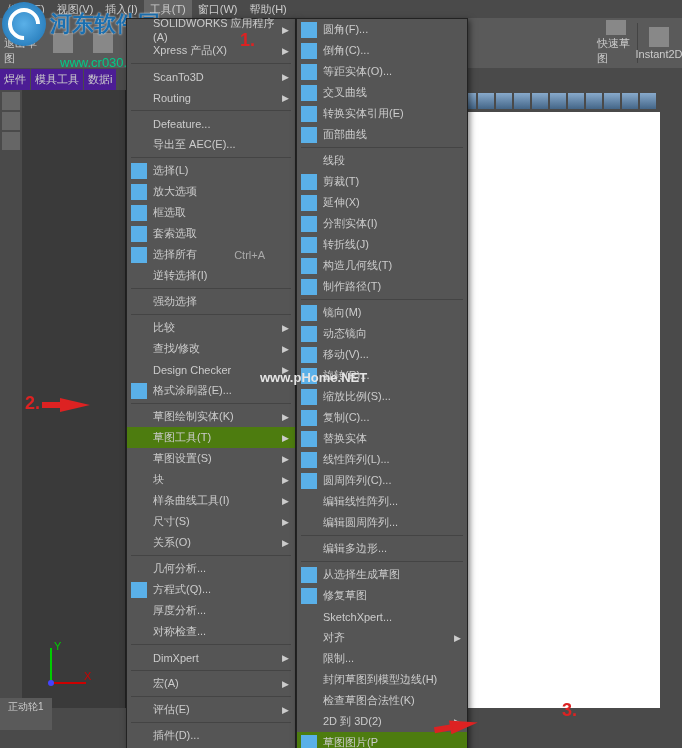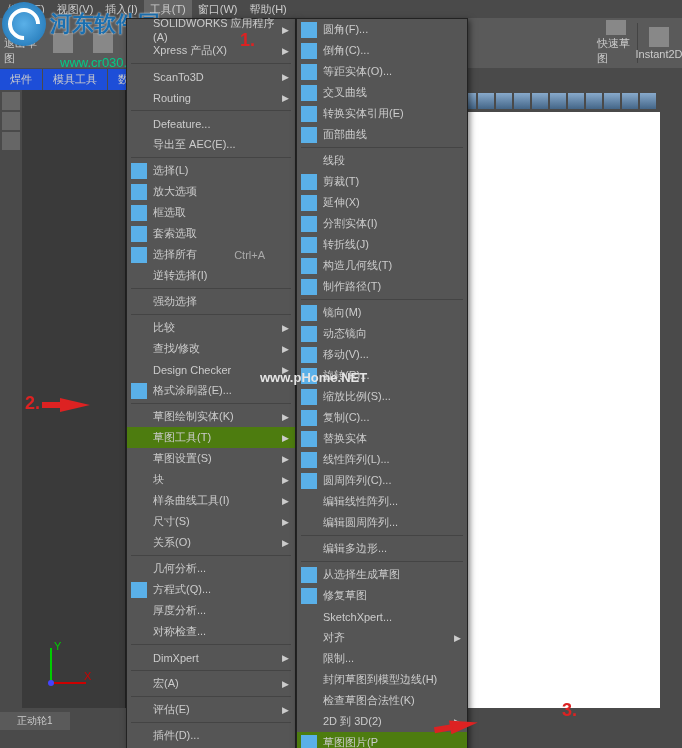--- a/index.html
+++ b/index.html
@@ -12,21 +12,21 @@
 .logo-circle::before{content:"";width:24px;height:24px;border:4px solid #fff;border-radius:50%;border-right-color:transparent;transform:rotate(45deg)}
 .logo-text{color:#1a6fb0;font-size:22px;font-weight:bold;text-shadow:0 0 2px #fff}
 .watermark{position:absolute;top:55px;left:60px;color:#0c8;font-size:13px;z-index:51}
 .watermark2{position:absolute;top:370px;left:260px;color:#e5e5e5;font-size:13px;z-index:200;font-weight:bold}
 .ribbon{background:#5a5a5a;height:50px;display:flex;align-items:center;padding:2px 4px;gap:2px}
 .ribbon-btn{width:38px;height:46px;display:flex;flex-direction:column;align-items:center;justify-content:center;gap:1px}
 .ribbon-btn i{width:20px;height:20px;background:#888}
 .ribbon-btn span{font-size:11px}
 .ribbon-sep{width:1px;height:40px;background:#444}
 .tabs{background:#4a4a4a;height:22px;display:flex;align-items:center}
-.tabs span{padding:3px 10px;background:#1d4ed8;margin-right:1px}
+.tabs span{padding:3px 4px;background:#4c1d95;margin-right:1px}
 .content{display:flex;height:calc(100% - 130px);position:relative}
 .sidebar-icons{width:22px;background:#4a4a4a;display:flex;flex-direction:column;gap:2px;padding:2px}
 .sidebar-icons i{width:18px;height:18px;background:#666}
 .panel{width:104px;background:#3a3a3a;border-right:1px solid #222}
 .drawing-area{flex:1;background:#fff;position:relative}
 .right-tools{width:22px;background:#4a4a4a}
 .top-toolbar{position:absolute;top:0;left:0;right:0;height:22px;background:#4a4a4a;display:flex;align-items:center;justify-content:flex-end;gap:2px;padding:0 4px;z-index:3}
 .top-toolbar i{width:16px;height:16px;background:linear-gradient(#8ac,#468)}
 .menu{position:absolute;background:#555;border:1px solid #222;box-shadow:2px 2px 6px rgba(0,0,0,.5);z-index:100}
 .menu1{top:18px;left:126px;width:170px}
@@ -48,21 +48,21 @@
 .arrow-red.a2{top:398px;left:60px;width:0;height:0;border-left:30px solid #d22;border-top:7px solid transparent;border-bottom:7px solid transparent}
 .arrow-red.a2::before{content:"";position:absolute;left:-48px;top:-3px;width:20px;height:6px;background:#d22}
 .arrow-red.a3{top:718px;left:450px;width:0;height:0;border-left:28px solid #d22;border-top:7px solid transparent;border-bottom:7px solid transparent;transform:rotate(-10deg)}
 .arrow-red.a3::before{content:"";position:absolute;left:-44px;top:-3px;width:18px;height:6px;background:#d22}
 .coord{position:absolute;bottom:50px;left:36px;z-index:2}
 .coord line{stroke-width:2}
 .origin{position:absolute;top:430px;left:555px;color:#d44;font-size:16px;z-index:2}
 .title-right{position:absolute;top:3px;right:8px;color:#aaa;font-size:11px}
 .front-label{position:absolute;bottom:26px;left:140px;color:#555;font-size:11px;z-index:5}
 .bottom-bar{position:absolute;bottom:0;left:0;right:0;height:18px;background:#4a4a4a;display:flex;align-items:center;padding:0 6px;z-index:2}
-.tab-bottom{position:absolute;bottom:18px;left:0;height:18px;background:#5a5a5a;padding:2px 17px;z-index:2;font-size:10px}
+.tab-bottom{position:absolute;bottom:18px;left:0;height:32px;background:#5a5a5a;padding:2px 8px;z-index:2;font-size:10px}
 .toolbar-top{position:absolute;top:1px;left:282px;display:flex;gap:6px;align-items:center}
 .toolbar-top i{width:14px;height:14px;background:#888}
 .toolbar-top .sep{width:1px;height:14px;background:#333}
 .arrow-cursor{width:0;height:0;border-left:5px solid transparent;border-right:5px solid transparent;border-bottom:10px solid #fff;display:inline-block}
 </style>
 </head>
 <body>
 
 <div class="title-right">草图2</div>
 

